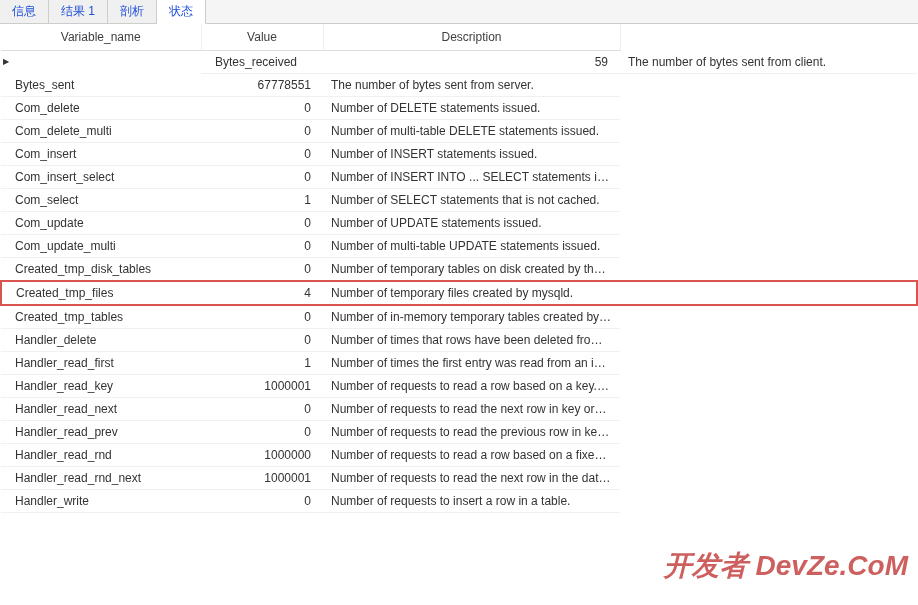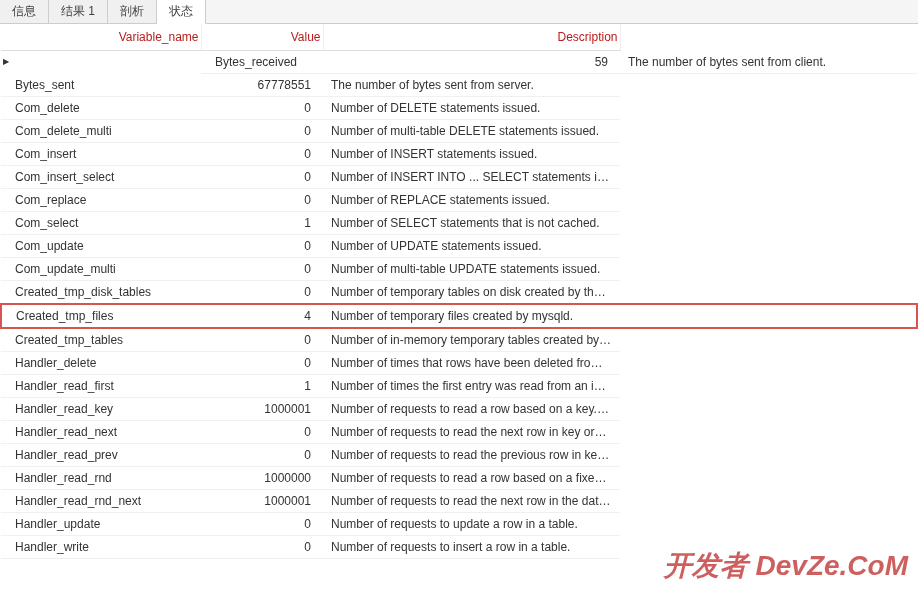--- a/index.html
+++ b/index.html
@@ -20,44 +20,44 @@
       display: flex;
       border-bottom: 1px solid #ccc;
       background: #f5f5f5;
       height: 24px;
     }
     .tab {
       padding: 3px 12px;
       border-right: 1px solid #ccc;
       cursor: pointer;
       font-size: 12px;
-      color: #404040;
+      color: #1d4ed8;
       background: #f0f0f0;
     }
     .tab.active {
       background: #fff;
       border-bottom: 1px solid #fff;
       margin-bottom: -1px;
     }
     .table-container {
       overflow: auto;
       height: calc(100% - 24px);
     }
     table {
       width: 100%;
       border-collapse: collapse;
       table-layout: fixed;
     }
     thead th {
-      text-align: right;
+      text-align: center;
       font-weight: normal;
-      padding: 6px 2px;
+      padding: 6px 8px;
       border-bottom: 1px solid #ddd;
       border-right: 1px solid #eee;
-      color: #b91c1c;
+      color: #404040;
       background: #fff;
       font-size: 12px;
     }
     thead th:nth-child(1) {
       width: 200px;
     }
     thead th:nth-child(2) {
       width: 122px;
     }
     thead th:nth-child(3) {
@@ -154,25 +154,20 @@
           <td>Com_insert</td>
           <td>0</td>
           <td>Number of INSERT statements issued.</td>
         </tr>
         <tr>
           <td>Com_insert_select</td>
           <td>0</td>
           <td>Number of INSERT INTO ... SELECT statements issued.</td>
         </tr>
         <tr>
-          <td>Com_replace</td>
-          <td>0</td>
-          <td>Number of REPLACE statements issued.</td>
-        </tr>
-        <tr>
           <td>Com_select</td>
           <td>1</td>
           <td>Number of SELECT statements that is not cached.</td>
         </tr>
         <tr>
           <td>Com_update</td>
           <td>0</td>
           <td>Number of UPDATE statements issued.</td>
         </tr>
         <tr>
@@ -224,25 +219,20 @@
           <td>Handler_read_rnd</td>
           <td>1000000</td>
           <td>Number of requests to read a row based on a fixed position. This value is high if you</td>
         </tr>
         <tr>
           <td>Handler_read_rnd_next</td>
           <td>1000001</td>
           <td>Number of requests to read the next row in the data file. This value is high if you ar</td>
         </tr>
         <tr>
-          <td>Handler_update</td>
-          <td>0</td>
-          <td>Number of requests to update a row in a table.</td>
-        </tr>
-        <tr>
           <td>Handler_write</td>
           <td>0</td>
           <td>Number of requests to insert a row in a table.</td>
         </tr>
       </tbody>
   </table>
 </div>
 
 <div class="watermark">开发者 DevZe.CoM</div>
 

